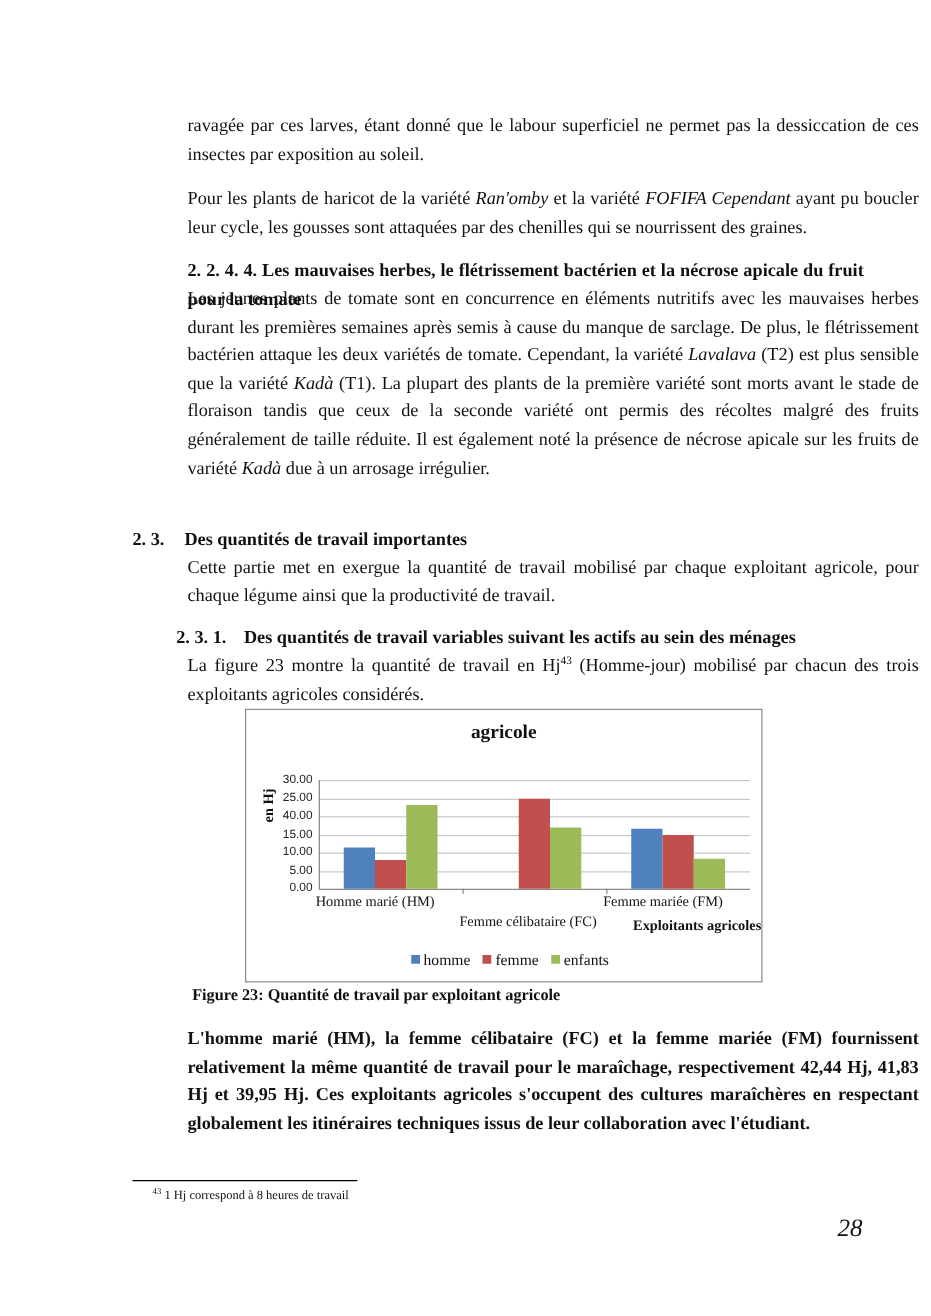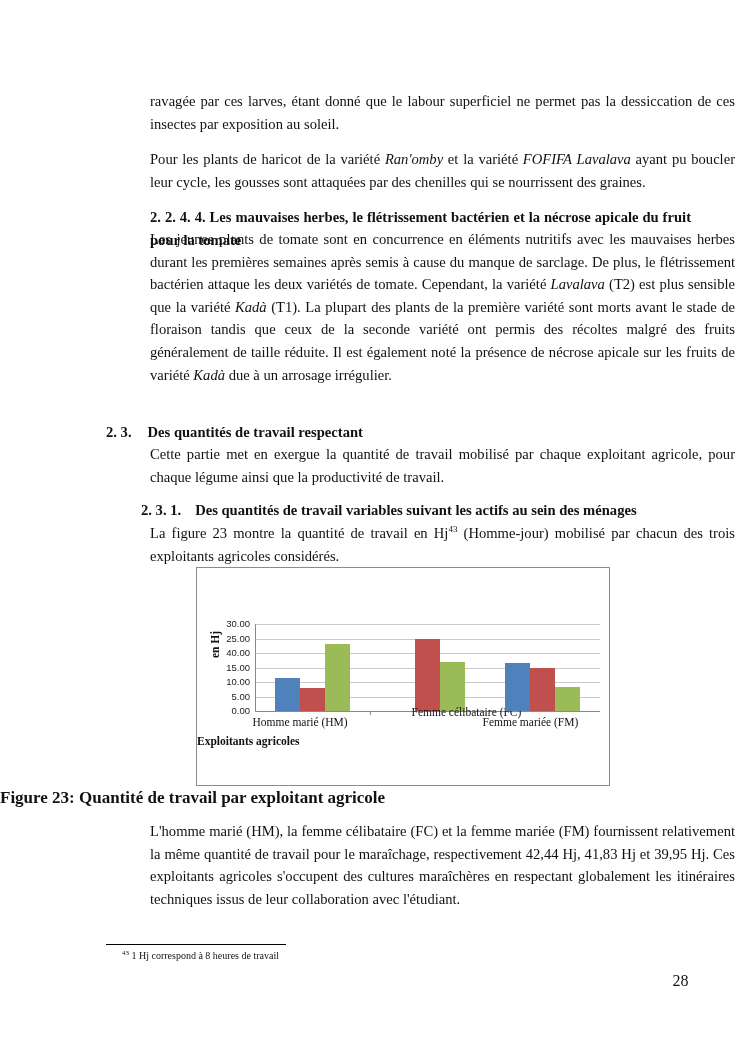--- a/index.html
+++ b/index.html
@@ -9,54 +9,56 @@
   .just { text-align:justify; text-align-last:left; }
   .h { position:absolute; font-weight:bold; font-size:14.6px; line-height:22.5px; }
   .hi { }
   .chart { position:absolute; left:196px; top:567px; width:412px; height:217px; border:1px solid #8c8c8c; background:#fff; }
   .ctitle { position:absolute; left:0; width:100%; top:9px; text-align:center; font-weight:bold; font-size:15.5px; line-height:17px; }
   .ylab { position:absolute; left:4px; top:658px; font-weight:bold; font-size:11.5px; transform:rotate(-90deg); transform-origin:left top; }
   .tick { position:absolute; font-size:9.5px; width:36px; text-align:right; font-family:"Liberation Sans", sans-serif; color:#222; }
   .grid { position:absolute; left:58px; width:345px; height:1px; background:#c9c9c9; }
   .bar { position:absolute; width:25px; }
   .cat { position:absolute; font-size:11.5px; text-align:left; width:120px; }
-  .xlab { position:absolute; left:0; width:100%; text-align:left; font-weight:bold; font-size:11.5px; top:167px; }
+  .xlab { position:absolute; left:0; width:100%; text-align:right; font-weight:bold; font-size:11.5px; top:167px; }
   .legend { position:absolute; top:193px; left:0; width:100%; text-align:center; font-size:12.5px; }
   .legend span.sw { display:inline-block; width:7px; height:7px; margin:0 3px 1px 10px; }
-  .caption { position:absolute; left:0; width:602px; top:788px; font-weight:bold; font-size:17px; }
+  .caption { position:absolute; left:0; width:602px; top:788px; text-align:center; font-weight:bold; font-size:13px; }
   .fnline { position:absolute; left:106px; top:944px; width:180px; height:1px; background:#000; }
   .fn { position:absolute; left:106px; top:949px; font-size:10px;margin-left:16px; }
   .fn sup { font-size:7px; }
-  .pnum { position:absolute; left:670px; top:972px; font-size:16px; width:21px; text-align:center; }
+  .pnum { position:absolute; left:670px; top:972px; font-size:20px; width:21px; text-align:left;font-style:italic; }
   sup.ref { font-size:9px; vertical-align:6px; line-height:0; }
 </style>
 </head>
 <body>
 
 <div class="p just" style="top:90px;">ravagée par ces larves, étant donné que le labour superficiel ne permet pas la dessiccation de ces insectes par exposition au soleil.</div>
 
-<div class="p just" style="top:148px;"><span>Pour les plants de haricot de la variété </span><i>Ran'omby</i><span> et la variété </span><i>FOFIFA Lavalava</i><span> ayant pu boucler leur cycle, les gousses sont attaquées par des chenilles qui se nourrissent des graines.</span></div>
+<div class="p just" style="top:148px;"><span>Pour les plants de haricot de la variété </span><i>Ran'omby</i><span> et la variété </span><i>FOFIFA Cependant</i><span> ayant pu boucler leur cycle, les gousses sont attaquées par des chenilles qui se nourrissent des graines.</span></div>
 
 <div class="h hi just" style="top:206px; left:150px; width:541px;">2. 2. 4. 4. Les mauvaises herbes, le flétrissement bactérien et la nécrose apicale du fruit pour la tomate</div>
 
 <div class="p just" style="top:229px; line-height:22.6px; top:228px;"><span>Les jeunes plants de tomate sont en concurrence en éléments nutritifs avec les mauvaises herbes durant les premières semaines après semis à cause du manque de sarclage. De plus, le flétrissement bactérien attaque les deux variétés de tomate. Cependant, la variété </span><i>Lavalava</i><span> (T2) est plus sensible que la variété </span><i>Kadà</i><span> (T1). La plupart des plants de la première variété sont morts avant le stade de floraison tandis que ceux de la seconde variété ont permis des récoltes malgré des fruits généralement de taille réduite. Il est également noté la présence de nécrose apicale sur les fruits de variété </span><i>Kadà</i><span> due à un arrosage irrégulier.</span></div>
 
-<div class="h" style="top:421px; left:106px;"><span>2. 3.</span><span style="display:inline-block;width:16px;"></span><span>Des quantités de travail respectant</span></div>
+<div class="h" style="top:421px; left:106px;"><span>2. 3.</span><span style="display:inline-block;width:16px;"></span><span>Des quantités de travail importantes</span></div>
 
 <div class="p just" style="top:443px;">Cette partie met en exergue la quantité de travail mobilisé par chaque exploitant agricole, pour chaque légume ainsi que la productivité de travail.</div>
 
 <div class="h" style="top:499px; left:141px;"><span>2. 3. 1.</span><span style="display:inline-block;width:14px;"></span><span>Des quantités de travail variables suivant les actifs au sein des ménages</span></div>
 
 <div class="p just" style="top:522px;"><span>La figure 23 montre la quantité de travail en Hj</span><sup class="ref">43</sup><span> (Homme-jour) mobilisé par chacun des trois exploitants agricoles considérés.</span></div>
 
 <div class="chart">
   <div class="ctitle">
+    <div>agricole</div>
   </div>
   <div id="plot"></div>
   <div class="xlab">Exploitants agricoles</div>
+  <div class="legend" id="legend"><span class="sw" style="background: rgb(79, 129, 189);"></span><span>homme</span><span class="sw" style="background: rgb(192, 80, 77);"></span><span>femme</span><span class="sw" style="background: rgb(155, 187, 89);"></span><span>enfants</span></div>
 <div class="grid" style="top: 56px;"></div>
     <div class="tick" style="left: 17px; top: 50px;">30.00</div>
     <div class="grid" style="top: 70.5px;"></div>
     <div class="tick" style="left: 17px; top: 64.5px;">25.00</div>
     <div class="grid" style="top: 85px;"></div>
     <div class="tick" style="left: 17px; top: 79px;">40.00</div>
     <div class="grid" style="top: 99.5px;"></div>
     <div class="tick" style="left: 17px; top: 93.5px;">15.00</div>
     <div class="grid" style="top: 114px;"></div>
     <div class="tick" style="left: 17px; top: 108px;">10.00</div>
@@ -64,30 +66,30 @@
     <div class="tick" style="left: 17px; top: 122.5px; text-align: right;">5.00</div>
     <div class="grid" style="top: 143px; background: rgb(138, 138, 138);"></div>
     <div class="tick" style="left: 17px; top: 137px;">0.00</div>
     <div style="position: absolute; left: 58px; top: 56px; width: 1px; height: 87px; background: rgb(138, 138, 138);"></div>
     <div class="bar" style="left: 78px; top: 110.143px; height: 32.857px; background: rgb(79, 129, 189);"></div>
     <div class="bar" style="left: 103px; top: 119.974px; height: 23.026px; background: rgb(192, 80, 77);"></div>
     <div class="bar" style="left: 128px; top: 75.807px; height: 67.193px; background: rgb(155, 187, 89);"></div>
     <div class="cat" style="left: 55.5px; top: 148px;">Homme marié (HM)</div>
     <div class="bar" style="left: 218px; top: 70.5px; height: 72.5px; background: rgb(192, 80, 77);"></div>
     <div class="bar" style="left: 243px; top: 94.193px; height: 48.807px; background: rgb(155, 187, 89);"></div>
-    <div class="cat" style="left: 170.5px; top: 138px; margin-left: 44px;">Femme célibataire (FC)</div>
+    <div class="cat" style="left: 170.5px; top: 164px;">Femme célibataire (FC)</div>
     <div style="position: absolute; left: 173px; top: 143px; width: 1px; height: 4px; background: rgb(138, 138, 138);"></div>
     <div class="bar" style="left: 308px; top: 94.657px; height: 48.343px; background: rgb(79, 129, 189);"></div>
     <div class="bar" style="left: 333px; top: 99.645px; height: 43.355px; background: rgb(192, 80, 77);"></div>
     <div class="bar" style="left: 358px; top: 118.843px; height: 24.157px; background: rgb(155, 187, 89);"></div>
     <div class="cat" style="left: 285.5px; top: 148px;">Femme mariée (FM)</div>
     <div style="position: absolute; left: 288px; top: 143px; width: 1px; height: 4px; background: rgb(138, 138, 138);"></div>
   </div>
 <div class="ylab" style="left:209px;">en Hj</div>
 
 <div class="caption">Figure 23: Quantité de travail par exploitant agricole</div>
 
-<div class="p just" style="top:820px;">L'homme marié (HM), la femme célibataire (FC) et la femme mariée (FM) fournissent relativement la même quantité de travail pour le maraîchage, respectivement 42,44 Hj, 41,83 Hj et 39,95 Hj. Ces exploitants agricoles s'occupent des cultures maraîchères en respectant globalement les itinéraires techniques issus de leur collaboration avec l'étudiant.</div>
+<div class="p just" style="top:820px;font-weight:bold;">L'homme marié (HM), la femme célibataire (FC) et la femme mariée (FM) fournissent relativement la même quantité de travail pour le maraîchage, respectivement 42,44 Hj, 41,83 Hj et 39,95 Hj. Ces exploitants agricoles s'occupent des cultures maraîchères en respectant globalement les itinéraires techniques issus de leur collaboration avec l'étudiant.</div>
 
 <div class="fnline"></div>
 <div class="fn"><sup>43</sup><span> 1 Hj correspond à 8 heures de travail</span></div>
 
 <div class="pnum">28</div>
 
 </body></html>

